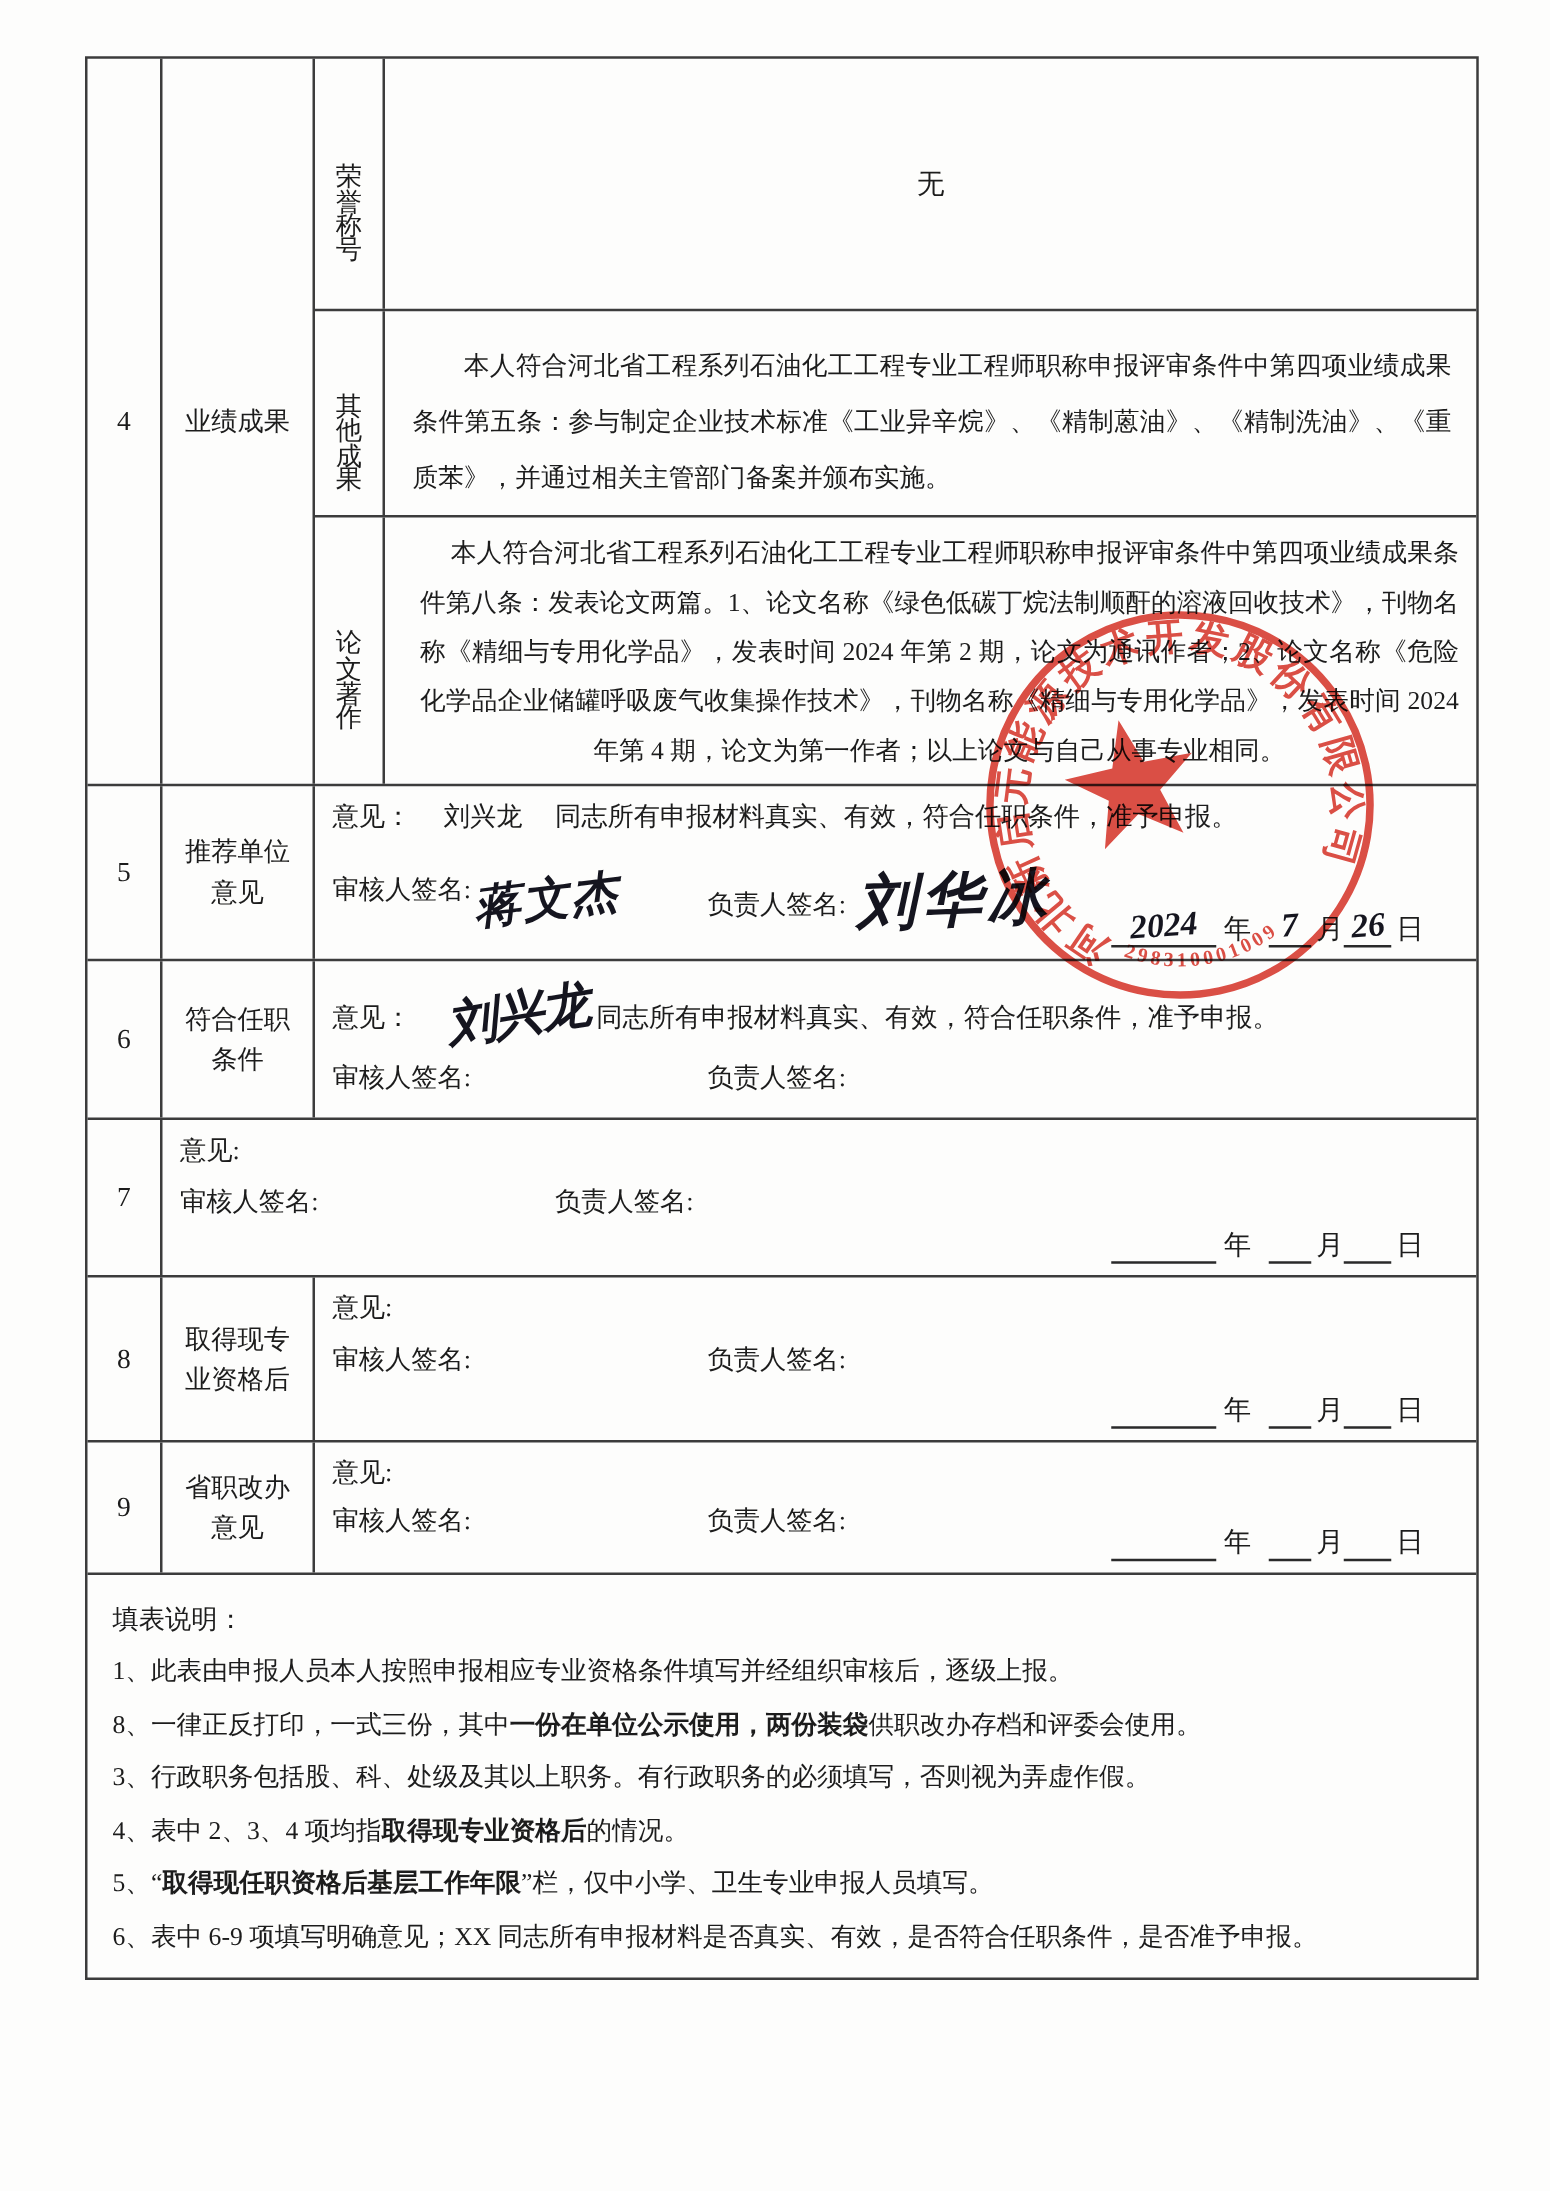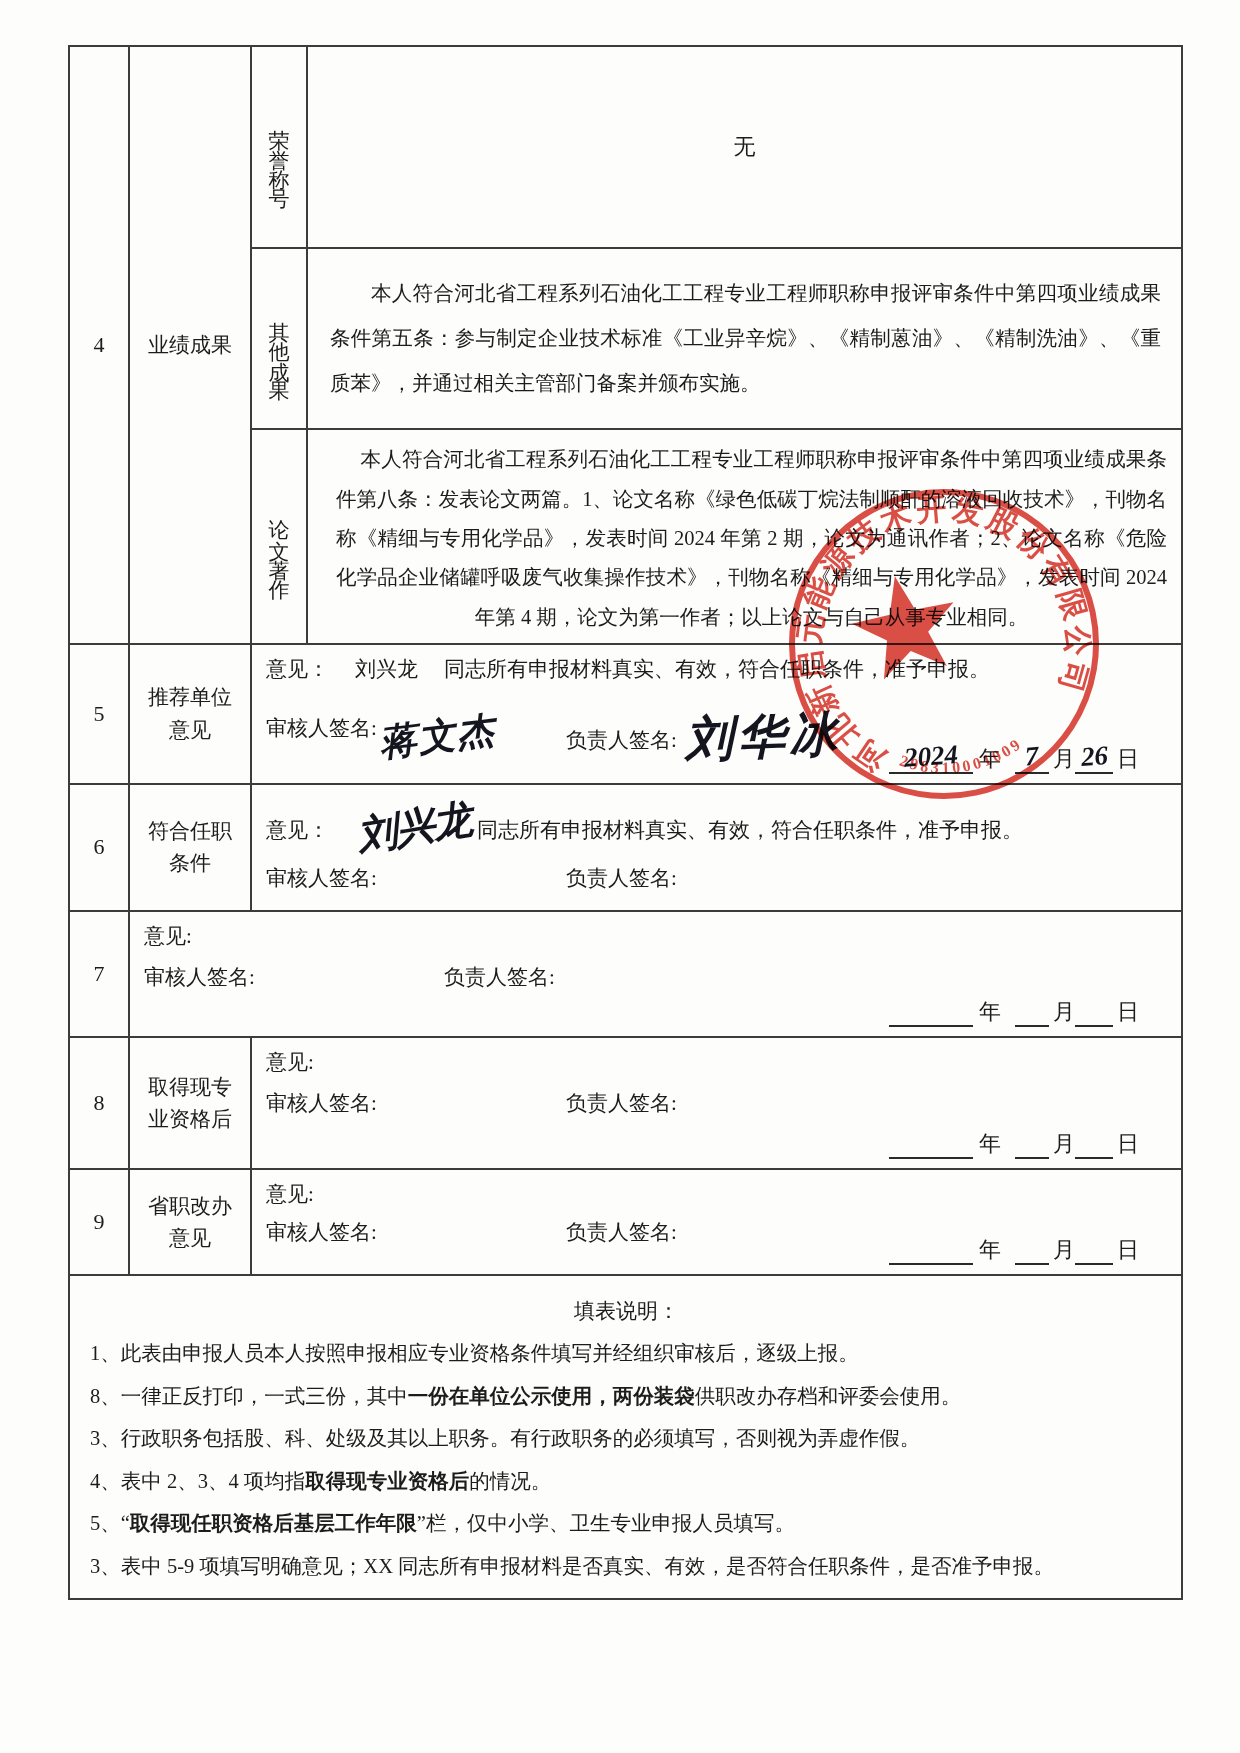--- a/index.html
+++ b/index.html
@@ -35,21 +35,21 @@
     writing-mode:vertical-rl; text-orientation:upright; letter-spacing:20px;
     padding-top:12px;
   }
   .cell-content { flex:1; position:relative; }
   .content-center {
     display:flex; align-items:center; justify-content:center; font-size:22px;
   }
   .para {
     font-size:20.5px; text-align:justify;
   }
-  .para-other { padding:22px 20px 22px 22px; line-height:2.2; text-indent:2em; }
+  .para-other { padding:22px 20px 6px 22px; line-height:2.2; text-indent:2em; }
   .para-papers { padding:10px 14px 6px 28px; line-height:1.92; text-indent:1.2em; text-align-last:center; }
   .op-content { padding:9px 10px 16px 14px; font-size:21px; }
   .op-line { line-height:1.5; }
   .op-name-typed { margin:0 26px; }
   .sig-line { display:flex; margin-top:9px; line-height:1.5; }
   .sig-block-l { width:300px; flex:0 0 300px; }
   .sig-block-r { flex:1; }
   .hw {
     display:inline-block; font-weight:bold; font-style:italic;
     color:#15151f; white-space:nowrap;
@@ -60,21 +60,21 @@
   .hw-date { font-size:27px; transform:rotate(-4deg); position:relative; top:-3px; }
   .date-line {
     position:absolute; right:42px; bottom:9px; font-size:22px; white-space:nowrap;
   }
   .u { display:inline-block; border-bottom:2px solid #2a2a2a; text-align:center; height:30px; vertical-align:bottom; }
   .u-year { width:84px; margin-right:6px; }
   .u-month { width:34px; margin:0 4px; }
   .u-day { width:38px; margin:0 4px 0 0; }
   .date-gap { display:inline-block; width:10px; }
   .notes-cell { padding:16px 18px 10px 20px; }
-  .notes-title { font-size:21px; line-height:1.9;text-align:center; }
+  .notes-title { font-size:21px; line-height:1.9; }
   .note-item { font-size:20.5px; line-height:2.08; }
   .b { font-weight:bold; }
   
   .stamp {
     position:absolute; left:772px; top:472px; width:344px; height:344px;
     transform:rotate(-12deg); opacity:.88; mix-blend-mode:multiply;
     pointer-events:none; z-index:6;
   }
   .stamp svg { width:100%; height:100%; }
   .stamp-text { font-family:"Liberation Serif","DejaVu Serif",serif; font-weight:bold; }
@@ -185,21 +185,21 @@
     </div>
 
     <div class="trow" style="min-height:250px;">
       <div class="cell notes-cell" style="flex:1;">
         <div class="notes-title">填表说明：</div>
         <div class="note-item"><span>1、此表由申报人员本人按照申报相应专业资格条件填写并经组织审核后，逐级上报。</span></div>
         <div class="note-item"><span>8、一律正反打印，一式三份，其中</span><span class="b">一份在单位公示使用，两份装袋</span><span>供职改办存档和评委会使用。</span></div>
         <div class="note-item"><span>3、行政职务包括股、科、处级及其以上职务。有行政职务的必须填写，否则视为弄虚作假。</span></div>
         <div class="note-item"><span>4、表中 2、3、4 项均指</span><span class="b">取得现专业资格后</span><span>的情况。</span></div>
         <div class="note-item"><span>5、“</span><span class="b">取得现任职资格后基层工作年限</span><span>”栏，仅中小学、卫生专业申报人员填写。</span></div>
-        <div class="note-item"><span>3、表中 5-9 项填写明确意见；XX 同志所有申报材料是否真实、有效，是否符合任职条件，是否准予申报。</span></div>
+        <div class="note-item"><span>6、表中 6-9 项填写明确意见；XX 同志所有申报材料是否真实、有效，是否符合任职条件，是否准予申报。</span></div>
       </div>
     </div>
 
   </div>
 
   <div class="stamp">
     <svg viewBox="-172 -172 344 344">
       <circle cx="0" cy="0" r="152" fill="none" stroke="#d8362c" stroke-width="6"></circle>
       <polygon fill="#d8362c" transform="translate(-34,-22) scale(1.05)" points="0,-52 12.3,-17 49.5,-16.1 20,6.5 30.6,42.1 0,21 -30.6,42.1 -20,6.5 -49.5,-16.1 -12.3,-17"></polygon>
       <path id="sealTopArc" d="M -72 100 A 124 124 0 1 1 72 100" fill="none"></path>

